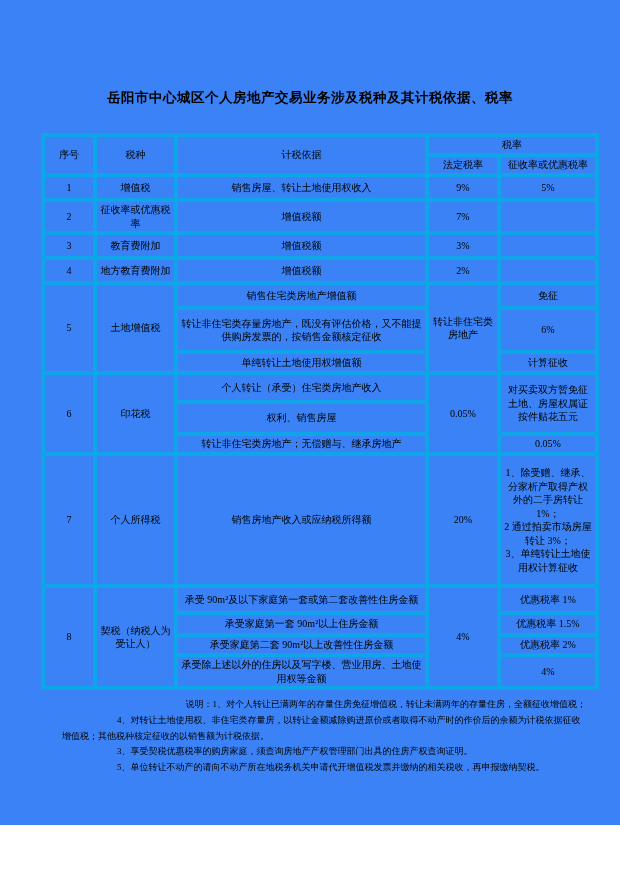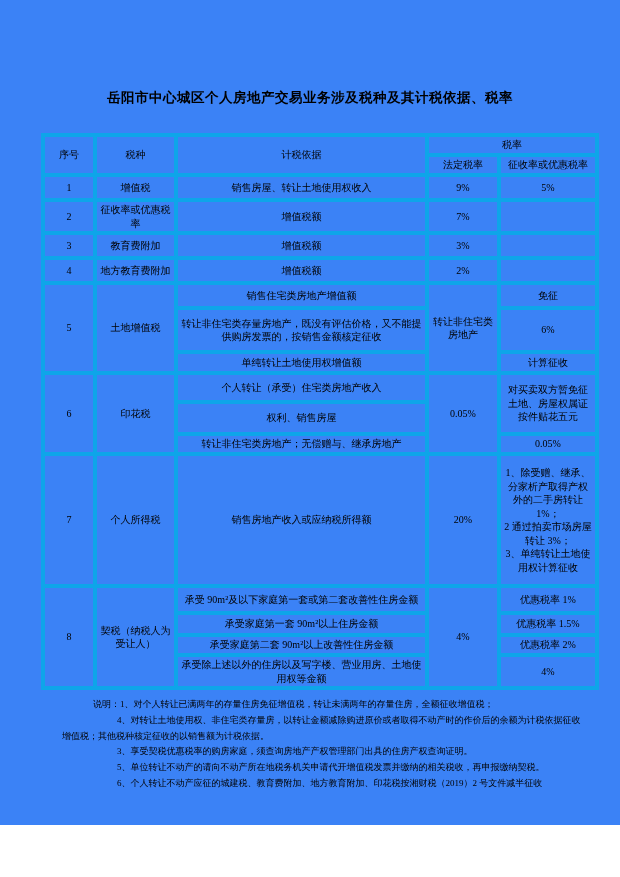--- a/index.html
+++ b/index.html
@@ -43,21 +43,21 @@
   tr.r132{ height:132px; }
   tr.r27 { height:27px; }
   tr.r22 { height:22px; }
   tr.r33 { height:32px; }
 
   .notes {
     margin:7px 0 0 62px; width:524px;
     font-size:9px; line-height:1.75;
   }
   .notes p { margin:0; text-indent:55px; }
-  .notes p.first { text-indent:31px; }
+  .notes p.first { text-indent:31px;text-align:right; }
 </style>
 </head>
 <body>
 
 <div class="page">
 
   <h1 class="doc-title">岳阳市中心城区个人房地产交易业务涉及税种及其计税依据、税率</h1>
 
   <table class="tax-table">
     <colgroup>
@@ -171,16 +171,15 @@
       <td>4%</td>
     </tr>
   </tbody>
     </table>
 
   <div class="notes">
     <p class="first"><span>说明：</span><span>1、对个人转让已满两年的存量住房免征增值税，转让未满两年的存量住房，全额征收增值税；</span></p>
     <p>4、对转让土地使用权、非住宅类存量房，以转让金额减除购进原价或者取得不动产时的作价后的余额为计税依据征收增值税；其他税种核定征收的以销售额为计税依据。</p>
     <p>3、享受契税优惠税率的购房家庭，须查询房地产产权管理部门出具的住房产权查询证明。</p>
     <p>5、单位转让不动产的请向不动产所在地税务机关申请代开增值税发票并缴纳的相关税收，再申报缴纳契税。</p>
-    <p>6、个人转让不动产应征的城建税、教育费附加、地方教育附加、印花税按湘财税（2019）2 号文件减半征收</p>
   </div>
 
 </div>
 
 </body></html>

